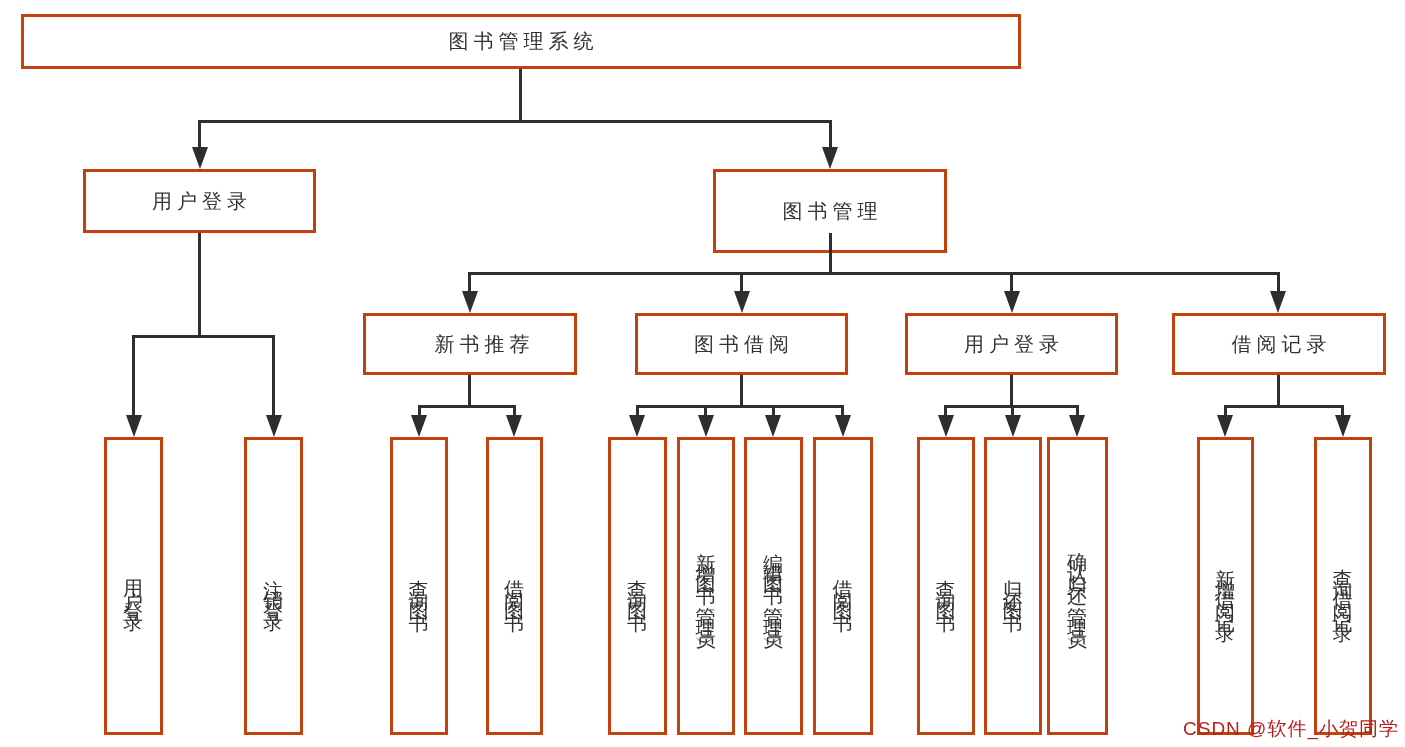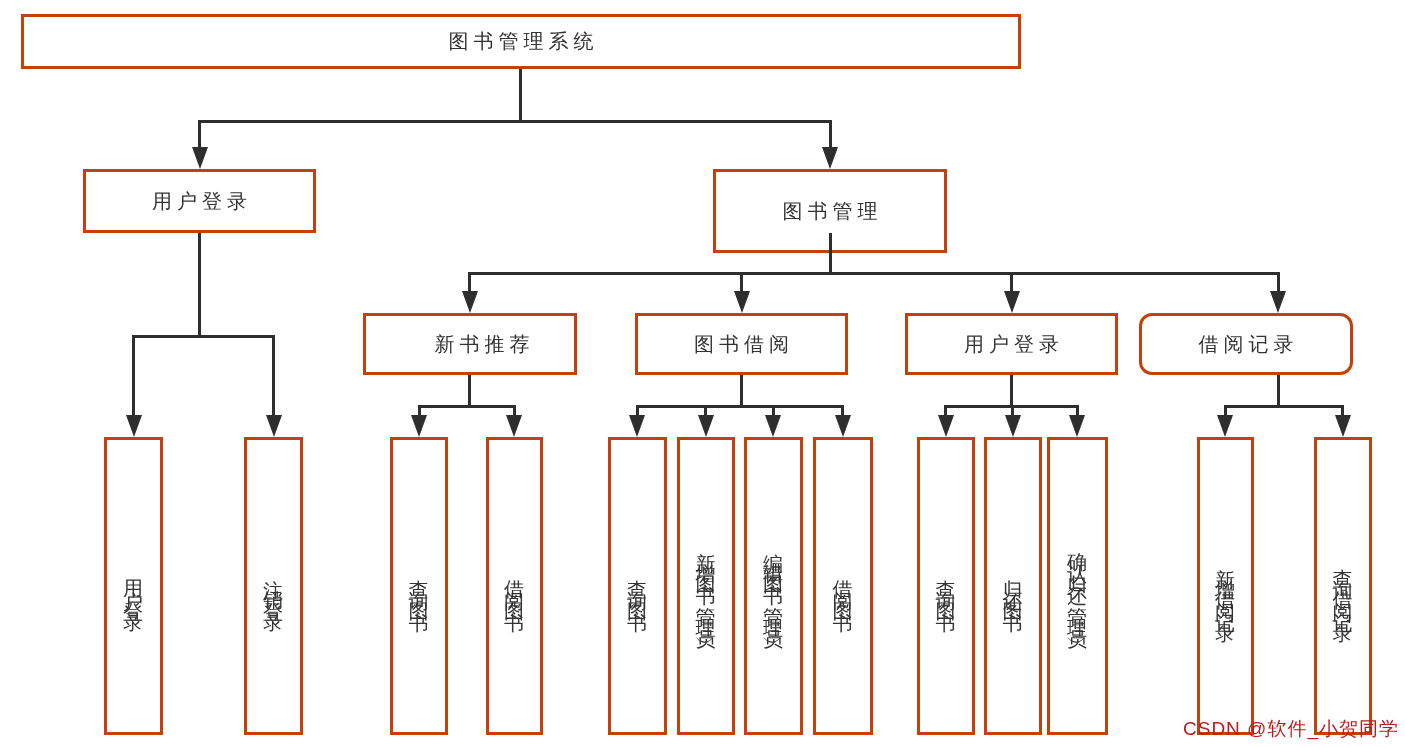--- a/index.html
+++ b/index.html
@@ -63,21 +63,21 @@
   <div class="vline" style="left:740px; top:272px; height:24px;"></div>
   <div class="arrow" style="left:734px; top:291px;"></div>
   <div class="vline" style="left:1010px; top:272px; height:24px;"></div>
   <div class="arrow" style="left:1004px; top:291px;"></div>
   <div class="vline" style="left:1277px; top:272px; height:24px;"></div>
   <div class="arrow" style="left:1270px; top:291px;"></div>
 
   <div class="box" style="left:363px; top:313px; width:214px; height:62px;padding-left:24px;">新书推荐</div>
   <div class="box" style="left:635px; top:313px; width:213px; height:62px;">图书借阅</div>
   <div class="box" style="left:905px; top:313px; width:213px; height:62px;">用户登录</div>
-  <div class="box" style="left:1139px; top:313px; width:214px; height:62px;border-radius:13px;">借阅记录</div>
+  <div class="box" style="left:1172px; top:313px; width:214px; height:62px;">借阅记录</div>
 
   <div class="vline" style="left:468px; top:375px; height:30px;"></div>
   <div class="hline" style="left:418px; top:405px; width:98px;"></div>
   <div class="vline" style="left:418px; top:405px; height:14px;"></div>
   <div class="arrow" style="left:411px; top:415px;"></div>
   <div class="vline" style="left:513px; top:405px; height:14px;"></div>
   <div class="arrow" style="left:506px; top:415px;"></div>
 
   <div class="vline" style="left:740px; top:375px; height:30px;"></div>
   <div class="hline" style="left:636px; top:405px; width:208px;"></div>

